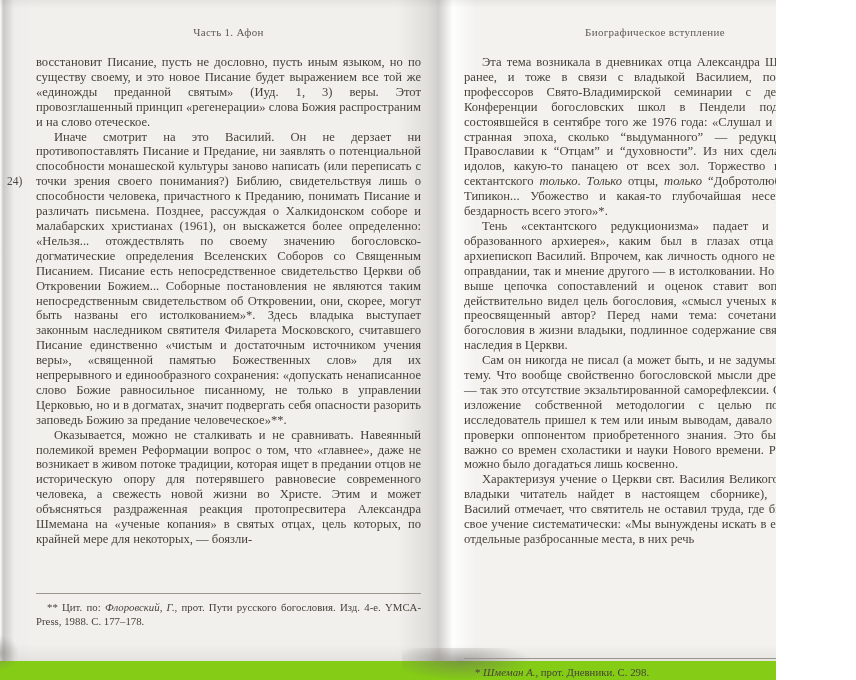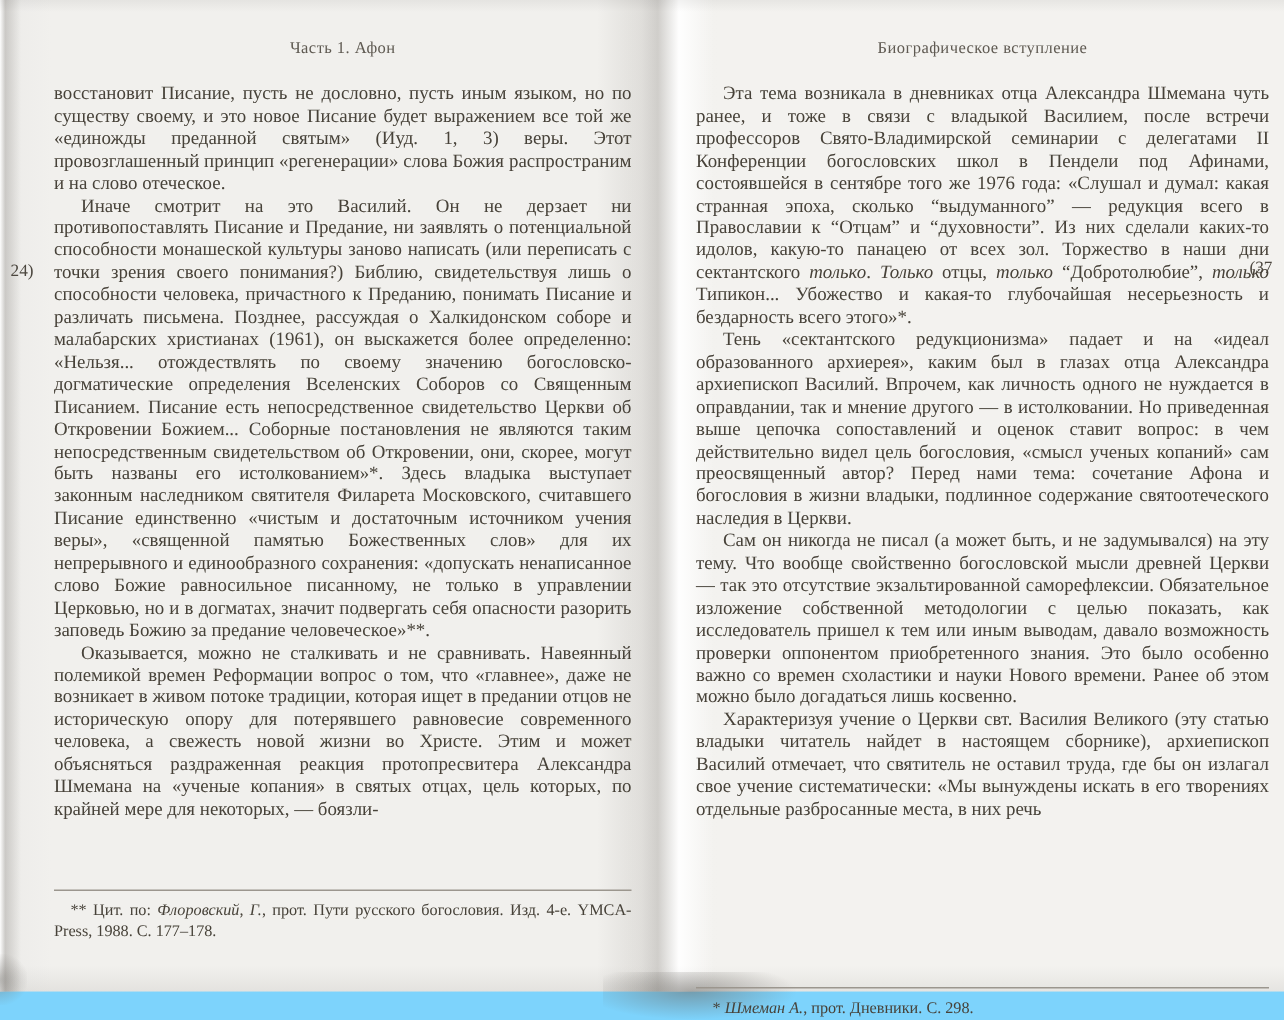--- a/index.html
+++ b/index.html
@@ -1,18 +1,18 @@
 <!DOCTYPE html>
 <html lang="ru"><head>
 <meta charset="utf-8">
 <style>
   html, body { margin:0; padding:0; background:#ffffff; }
   .spread {
-    position:relative; width:856px; height:680px; overflow:hidden;
-    background:#7dd3fc;
+    position:relative; width:776px; height:680px; overflow:hidden;
+    background:#84cc16;
     font-family:"Liberation Serif","DejaVu Serif",serif;
     color:#474239;
   }
   .paper {
     position:absolute; left:0; top:0; width:856px; height:661px;
     background:linear-gradient(90deg,#ecebe9 0%, #f1f0ed 4%, #f1f0ed 48%, #f3f2ef 56%, #f3f2ef 100%);
   }
   .gutter-shadow {
     position:absolute; left:398px; top:0; width:78px; height:661px;
     background:linear-gradient(90deg,

